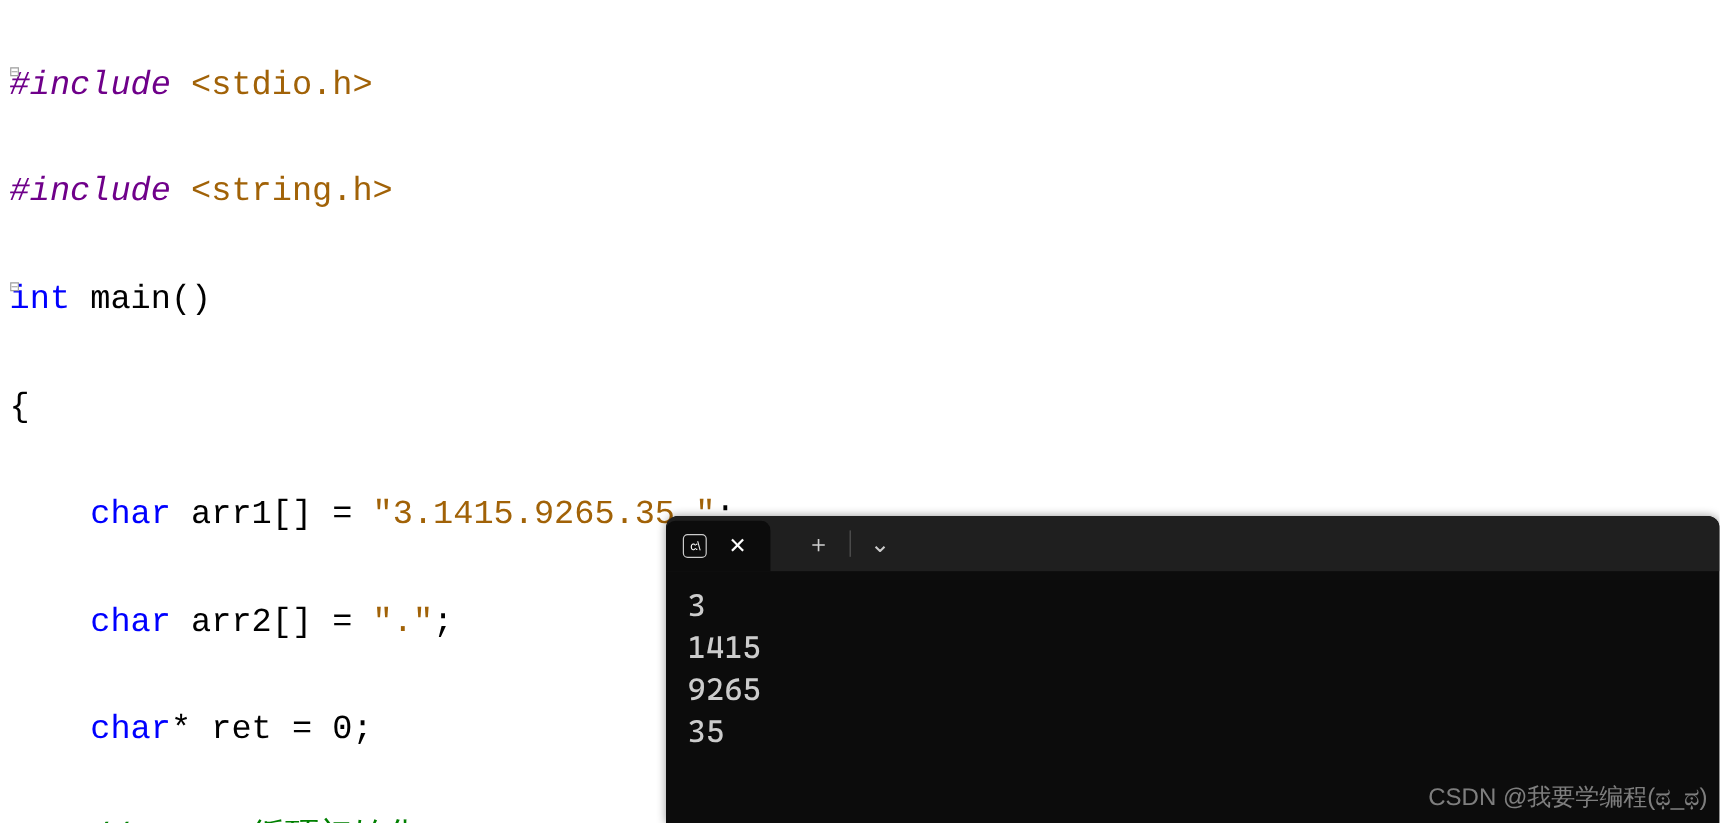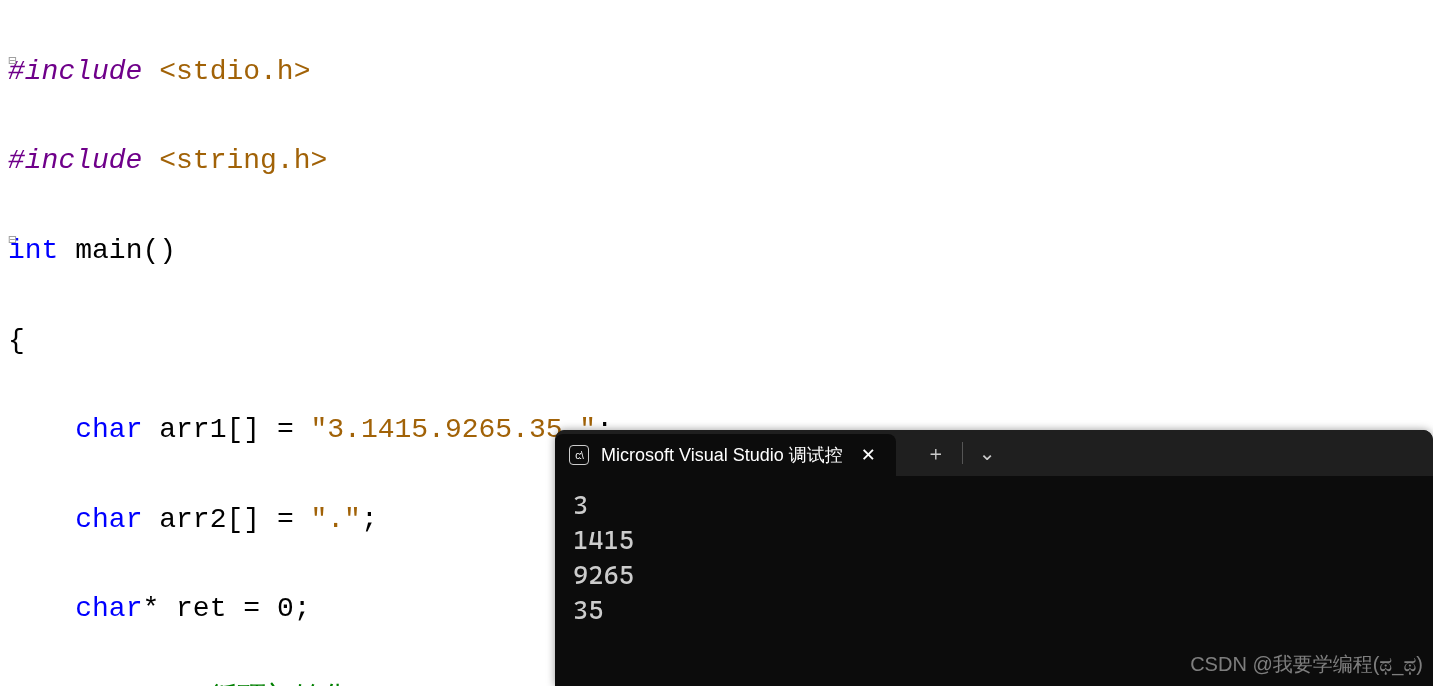--- a/index.html
+++ b/index.html
@@ -133,21 +133,20 @@
 
 
 
 
 </div>
 
 <div class="console-window">
   <div class="console-titlebar">
     <div class="console-tab">
       <span class="console-icon">c:\</span>
-      <span>Microsoft Visual Studio 调试控</span>
       <span class="close">✕</span>
     </div>
     <div class="tab-actions">
       <div class="tab-action-btn">＋</div>
       <div class="vdiv"></div>
       <div class="tab-action-btn">⌄</div>
     </div>
   </div>
   <div class="console-body">3
 1415

